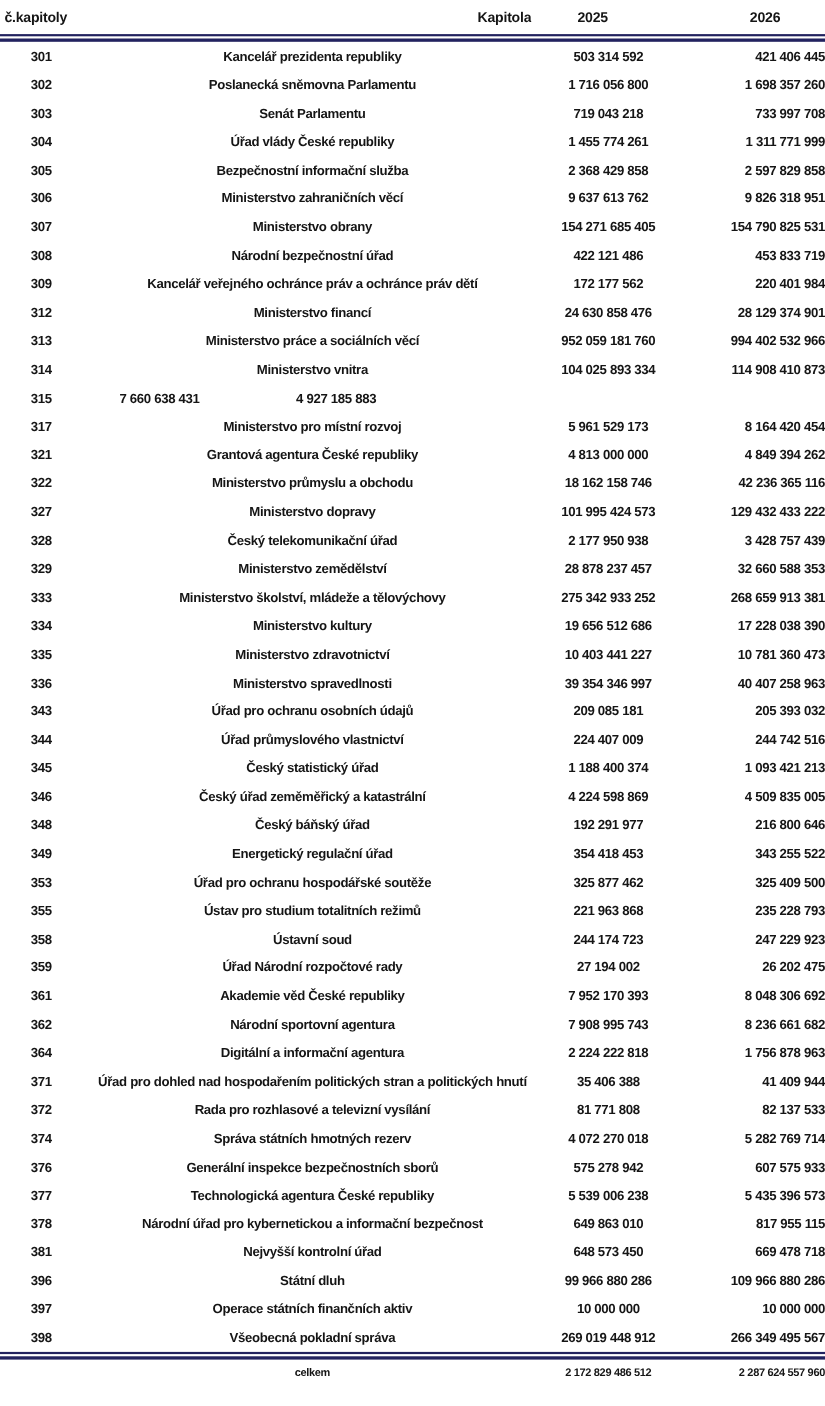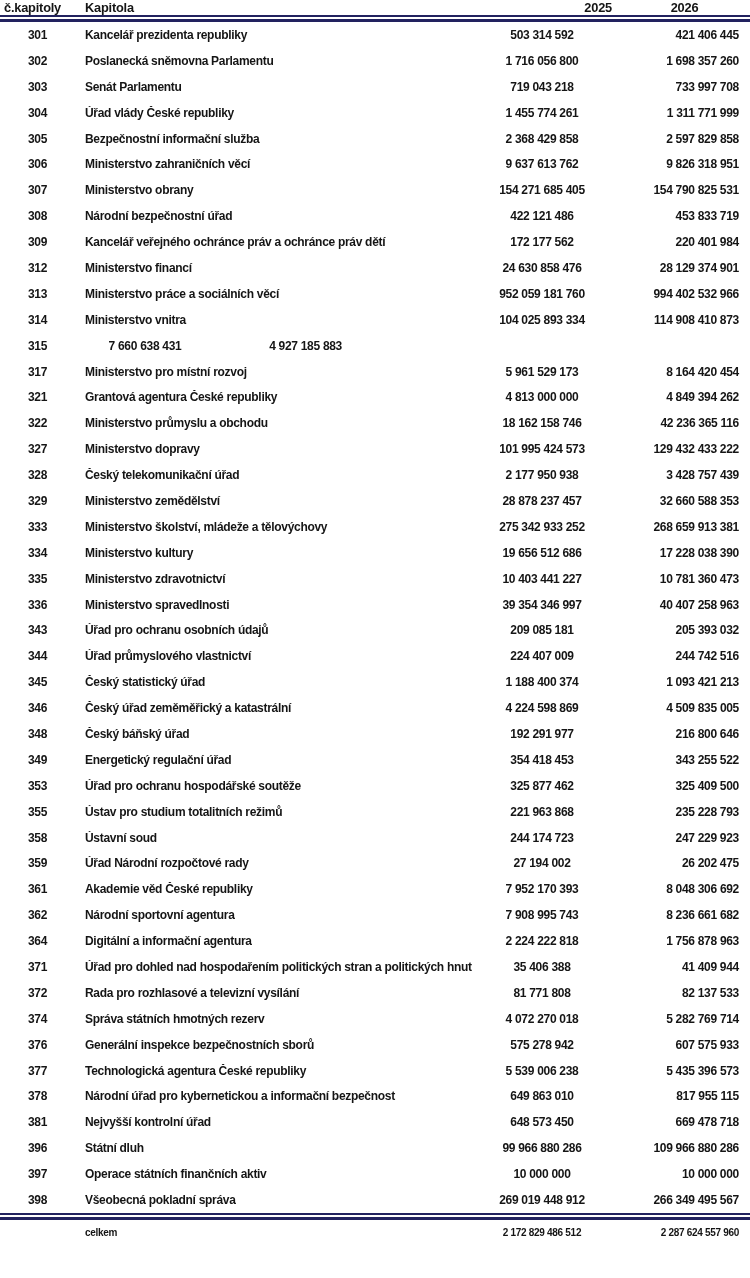--- a/index.html
+++ b/index.html
@@ -23,31 +23,31 @@
   .trow {
     display: flex;
     align-items: center;
     height: 25.9px;
     font-weight: 700;
     font-size: 12px;
     letter-spacing: -0.3px;
     white-space: nowrap;
   }
   .thead-row {
-    height: 15px;
+    height: 31px;
     font-size: 12.8px;
     letter-spacing: -0.2px;
   }
   .c-num   { width: 75px;  text-align: center; flex: none; }
-  .c-name  { flex: 1; text-align: left; padding-left: 10px; overflow: hidden; }
+  .c-name  { flex: 1; text-align: center; padding-left: 10px; overflow: hidden; }
   .c-v1    { width: 140px; text-align: center; flex: none; }
-  .c-v2    { width: 127px; text-align: right; flex: none; padding-right: 11px; }
+  .c-v2    { width: 127px; text-align: right; flex: none; }
   .thead-row .c-num  { text-align: left; padding-left: 4px; width: 71px; }
-  .thead-row .c-name { text-align: left; }
-  .thead-row .c-v1   { text-align: right; padding-left: 42px; width: 98px; }
+  .thead-row .c-name { text-align: right; }
+  .thead-row .c-v1   { text-align: left; padding-left: 42px; width: 98px; }
   .thead-row .c-v2   { text-align: center; padding-left: 18px; width: 109px; }
   .double-rule { width: 750px; flex: none; }
   .double-rule .line-thin  { height: 2px; }
   .double-rule .line-thick { height: 3px; margin-top: 2px; }
   .total-row {
     height: 26px;
     font-size: 10px;
   }
   .total-row .c-name { padding-left: 10px; }
 </style>

